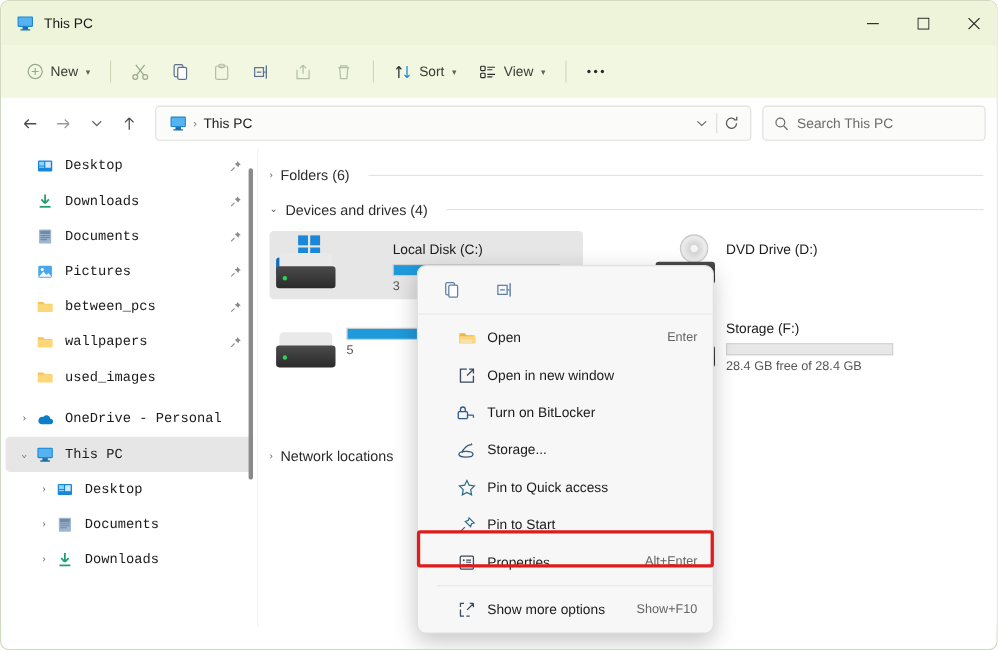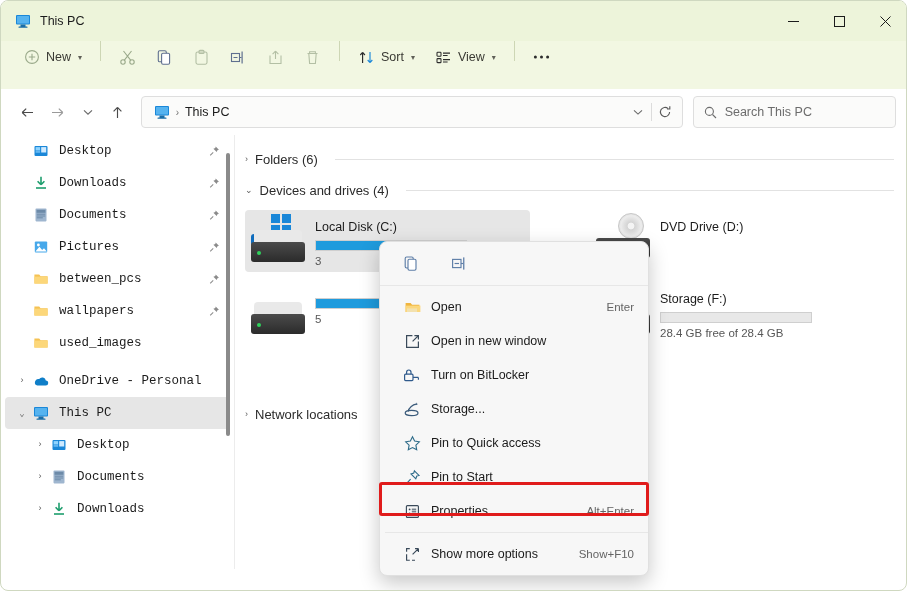--- a/index.html
+++ b/index.html
@@ -43,21 +43,21 @@
     width: 46px; height: 40px;
     display: flex; align-items: center; justify-content: center;
     font-size: 11px; color: #1b1b1b;
   }
 
   
   .toolbar {
     position: absolute; left: 0; top: 40px;
     width: 907px; height: 48px;
     background: #f2f7e2;
-    display: flex; align-items: flex-start;
+    display: flex; align-items: center;
     padding: 0 14px;
     gap: 2px;
   }
   .tb-item {
     height: 32px;
     display: flex; align-items: center;
     gap: 6px;
     padding: 0 9px;
     border-radius: 4px;
     font-size: 12.5px;
@@ -282,21 +282,21 @@
     display: flex; align-items: center;
     padding-left: 14px;
     gap: 18px;
     border-bottom: 1px solid #e7e7e7;
   }
   .ctx-ibtn {
     width: 32px; height: 30px;
     display: flex; align-items: center; justify-content: center;
     border-radius: 4px;
   }
-  .ctx-list { padding: 4px 0 4px 5px; }
+  .ctx-list { padding: 4px 0 4px 5px; margin-left: 12px; }
   .ctx-item {
     position: relative;
     height: 34px;
     display: flex; align-items: center;
     margin: 0 4px;
     padding-left: 10px;
     border-radius: 4px;
     font-size: 12.5px;
     color: #1b1b1b;
   }
@@ -742,21 +742,21 @@
     </div>
 
     <div class="group-hdr" style="margin-top:3px;">
       <span class="gchev">⌄</span>
       <span>Devices and drives (4)</span>
       <span class="group-line"></span>
     </div>
 
     <div class="drive-grid" style="height:150px;">
 
-      <div class="drive sel" style="left:10px; top:6px;">
+      <div class="drive sel" style="left:10px; top:6px;gap:42px;">
         <div class="drive-chk">
           <svg width="11" height="11" viewBox="0 0 11 11">
               <path d="M2 5.6 L4.3 8 L9 2.8" fill="none" stroke="#fff" stroke-width="1.5"></path>
             </svg>
         </div>
         <div class="drive-ico">
           <div class="win-logo">
             <span></span>
               <span></span>
               <span></span>

